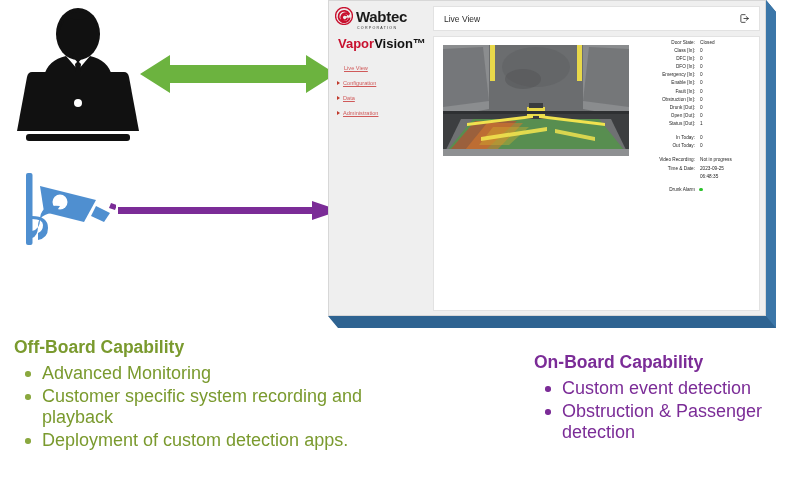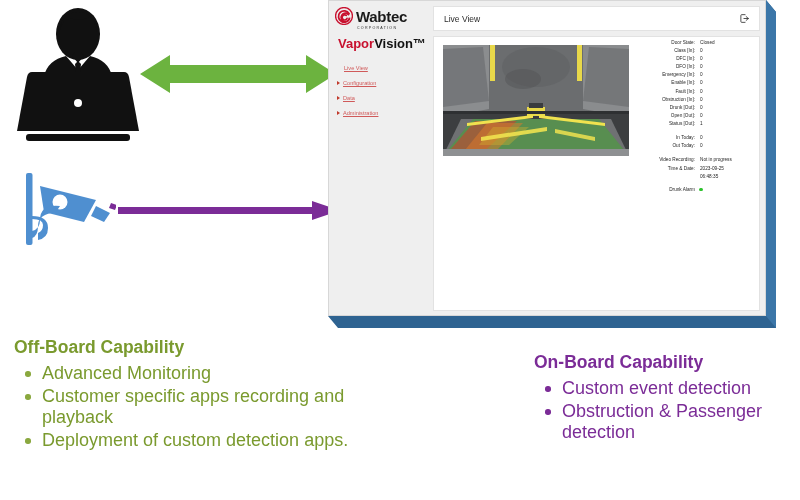--- a/index.html
+++ b/index.html
@@ -483,21 +483,21 @@
 
       </div>
     </div>
   </div>
 </div>
 
 <div id="offboard-section" class="cap-section">
   <h2 id="offboard-title" class="cap-title">Off-Board Capability</h2>
   <ul id="offboard-list" class="cap-list">
     <li>Advanced Monitoring</li>
-    <li>Customer specific apps recording and playback</li>
+    <li>Customer specific system recording and playback</li>
     <li>Deployment of custom detection apps.</li>
   </ul>
 </div>
 
 <div id="onboard-section" class="cap-section">
   <h2 id="onboard-title" class="cap-title">On-Board Capability</h2>
   <ul id="onboard-list" class="cap-list">
     <li>Custom event detection</li>
     <li>Obstruction &amp; Passenger detection</li>
   </ul>

